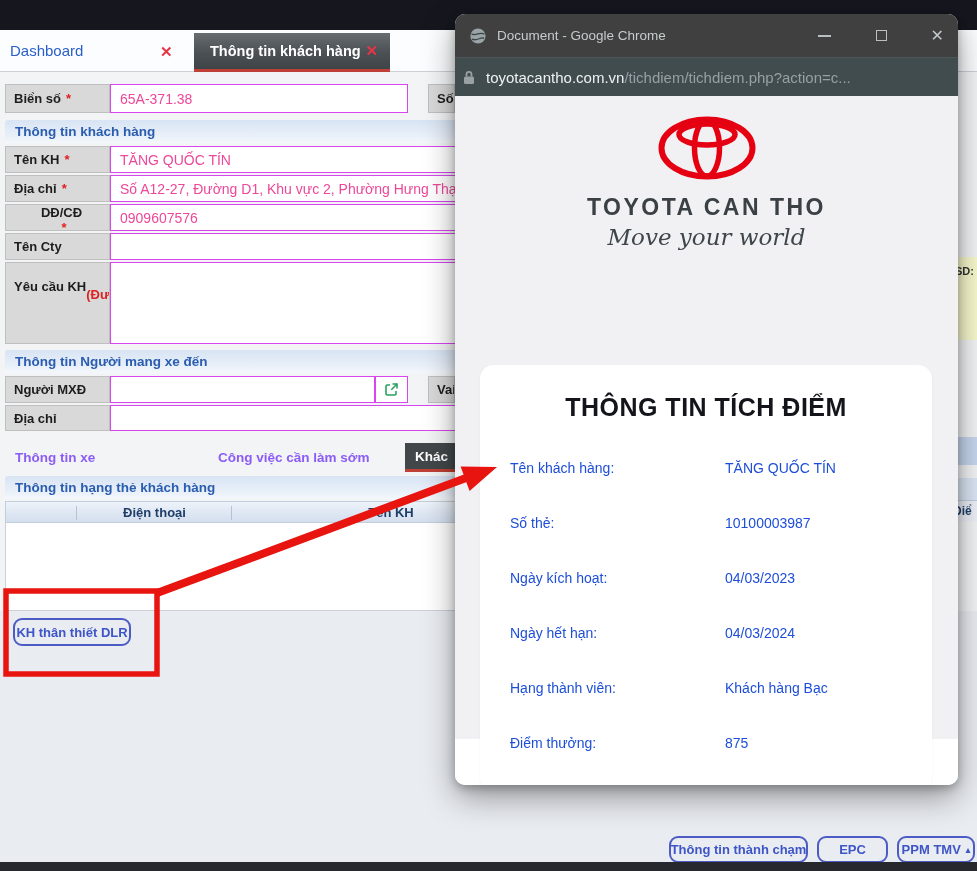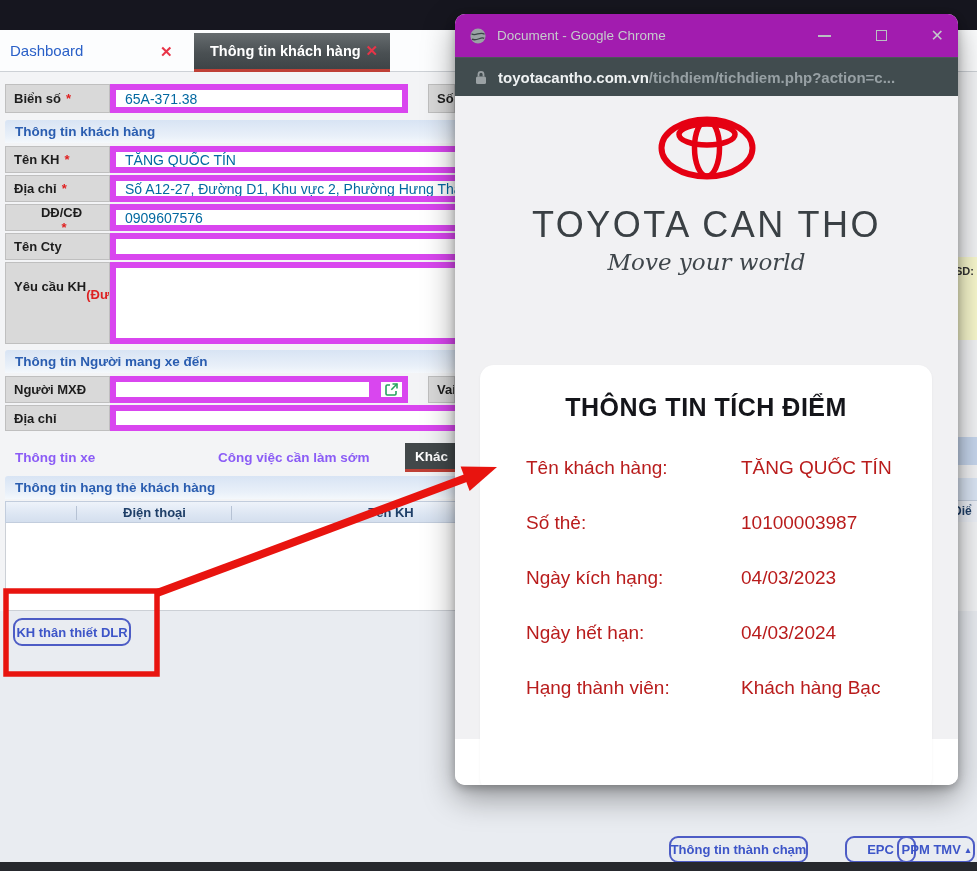--- a/index.html
+++ b/index.html
@@ -16,21 +16,21 @@
   .tab-active { left:194px; top:3px; width:196px; height:39px;
     background:linear-gradient(180deg,#666c6f 0%,#4a5053 55%,#3e4447 100%);
     border-bottom:3px solid #bf4036; display:flex; align-items:center; padding:0 12px 0 16px; }
   .tab-active .t { color:#fff; font-size:14.5px; font-weight:bold; flex:1; white-space:nowrap; }
 
   
   .form-panel { left:0; top:72px; width:977px; height:539px; background:#f3f4f6; }
   .lbl { background:#d9d9d9; border:1px solid #bfbfbf; font-size:13px; font-weight:600; color:#1d1d1d;
     display:flex; align-items:center; padding-left:8px; white-space:nowrap; overflow:hidden; }
   .req { color:#e02020; margin-left:5px; font-weight:bold; }
-  .inp { background:#fff; border:6px solid #d946ef; font-size:14px; color:#0369a1;
+  .inp { background:#fff; border:1px solid #d946ef; font-size:14px; color:#ec4899;
     display:flex; align-items:center; padding-left:9px; white-space:nowrap; overflow:hidden; }
   .sec-head { background:linear-gradient(180deg,#d8e4f4 0%,#e9f0f9 70%,#f4f8fc 100%);
     color:#2a5db0; font-size:13.5px; font-weight:bold; line-height:23px; padding-left:10px;
     border-radius:3px 3px 0 0; white-space:nowrap; overflow:hidden; }
   .lbl-tall { align-items:flex-start; flex-direction:row; justify-content:flex-start; padding-top:16px; }
   .lbl-tall .sub { color:#d22; font-weight:600; margin-top:8px; }
   .subtab { font-size:13.5px; font-weight:bold; color:#8b5cf6; line-height:29px; white-space:nowrap; }
   .subtab-active { background:#42484a; color:#fff; font-size:13.5px; font-weight:bold;
     border-bottom:3px solid #bf4036; display:flex; align-items:center; padding-left:10px; }
   .thead { background:linear-gradient(180deg,#eef3fa 0%,#dde6f3 60%,#d4dfee 100%);
@@ -46,41 +46,41 @@
   .sliver-yellow { background:#f9f9ce; border-left:1px solid #e2e2b6; font-size:11px; font-weight:bold;
     color:#333; padding:8px 0 0 1px; overflow:hidden; }
   .sliver-blue1 { background:#c7d7ee; }
   .sliver-blue2 { background:#dbe6f5; }
   .sliver-die { background:#edf1f8; border-top:1px solid #c2cddd; font-size:12px; font-weight:bold;
     color:#1f3f68; line-height:21px; overflow:hidden; }
 
   
   .popup { left:455px; top:14px; width:503px; height:771px; border-radius:10px;
     box-shadow:0 12px 32px rgba(0,0,0,.38), 0 3px 10px rgba(0,0,0,.25); z-index:10; background:#fff; }
-  .win-titlebar { left:0; top:0; width:503px; height:43px; background:#a21caf; border-radius:10px 10px 0 0;
+  .win-titlebar { left:0; top:0; width:503px; height:43px; background:#404040; border-radius:10px 10px 0 0;
     display:flex; align-items:center; padding:0 14px; }
   .win-title { color:#c5cbcc; font-size:13.5px; margin-left:10px; white-space:nowrap; }
   .win-min { width:13px; height:2px; background:#b9c0c2; margin-left:auto; margin-right:45px; }
   .win-max { width:11px; height:11px; border:1.5px solid #b9c0c2; margin-right:44px; }
   .win-close { color:#c3c9cb; font-size:16px; line-height:16px; }
   .urlbar { left:0; top:43px; width:503px; height:39px; background:#414c4f; border-top:1px solid rgba(255,255,255,.06);
-    display:flex; align-items:center; padding-left:20px;font-weight:bold; }
+    display:flex; align-items:center; padding-left:8px; }
   .url-text { margin-left:11px; font-size:15px; white-space:nowrap; overflow:hidden; }
   .url-domain { color:#eef1f2; }
   .url-path { color:#97a0a4; }
   .win-body { left:0; top:82px; width:503px; height:689px; background:#fff; border-radius:0 0 10px 10px; overflow:hidden; }
   .win-gray { left:0; top:0; width:503px; height:643px; background:#f1f1f3; }
   .logo-wrap { left:0; top:20px; width:503px; text-align:center; }
-  .brand { font-size:36px; font-weight:normal; letter-spacing:2.5px; color:#3a4044; margin-top:20px; white-space:nowrap; }
+  .brand { font-size:23px; font-weight:bold; letter-spacing:2.5px; color:#3a4044; margin-top:10px; white-space:nowrap; }
   .slogan { font-family:"DejaVu Serif", serif; font-style:italic; font-size:23px; color:#3f464b; margin-top:3px; }
   .card { left:25px; top:269px; width:452px; height:427px; background:#fff; border-radius:14px;
     box-shadow:0 1px 3px rgba(0,0,0,.05); }
   .card-title { left:0; top:28px; width:452px; text-align:center; font-size:25px; font-weight:bold;
     letter-spacing:.5px; color:#14151a; white-space:nowrap; }
-  .card-row { left:16px; width:452px; height:26px; font-size:19px; color:#b91c1c; }
+  .card-row { left:0; width:452px; height:26px; font-size:14px; color:#1d4ed8; }
   .card-row .cl { position:absolute; left:30px; top:0; line-height:26px; white-space:nowrap; }
   .card-row .cv { position:absolute; left:245px; top:0; line-height:26px; white-space:nowrap; }
 
   
   .bottom-strip { left:0; top:862px; width:977px; height:9px; background:#26282d; }
 
   
   .annot { left:0; top:0; width:977px; height:871px; z-index:60; pointer-events:none; }
 </style>
 </head>
@@ -169,21 +169,21 @@
   <div class="abs tbody" style="left:5px; top:523px; width:948px; height:88px;"></div>
 
   <div class="abs pill-btn" style="left:13px; top:618px; width:118px; height:28px;">KH thân thiết DLR</div>
 
   <div class="abs sliver-yellow" style="left:953px; top:257px; width:24px; height:83px;">SD:</div>
   <div class="abs sliver-blue1" style="left:953px; top:437px; width:24px; height:28px;"></div>
   <div class="abs sliver-blue2" style="left:953px; top:478px; width:24px; height:22px;"></div>
   <div class="abs sliver-die" style="left:953px; top:500px; width:24px; height:22px;">Điể</div>
 
   <div class="abs pill-btn" style="left:669px; top:836px; width:139px; height:27px;">Thông tin thành chạm</div>
-  <div class="abs pill-btn" style="left:817px; top:836px; width:71px; height:27px;margin-left:28px;">EPC</div>
+  <div class="abs pill-btn" style="left:817px; top:836px; width:71px; height:27px;">EPC</div>
   <div class="abs pill-btn" style="left:897px; top:836px; width:78px; height:27px;">
     <span>PPM TMV</span>
     <span style="font-size:9px; margin-left:5px;">▴</span>
   </div>
   <div class="abs bottom-strip"></div>
 
   <div class="abs popup">
     <div class="abs win-titlebar">
       <svg width="18" height="18" viewBox="0 0 18 18">
         <circle cx="9" cy="9" r="7.6" fill="#9aa3a5"></circle>
@@ -219,30 +219,34 @@
         <div class="abs card-title">THÔNG TIN TÍCH ĐIỂM</div>
         <div class="abs card-row" style="top:90px;">
           <span class="cl">Tên khách hàng:</span>
           <span class="cv">TĂNG QUỐC TÍN</span>
         </div>
         <div class="abs card-row" style="top:145px;">
           <span class="cl">Số thẻ:</span>
           <span class="cv">10100003987</span>
         </div>
         <div class="abs card-row" style="top:200px;">
-          <span class="cl">Ngày kích hạng:</span>
+          <span class="cl">Ngày kích hoạt:</span>
           <span class="cv">04/03/2023</span>
         </div>
         <div class="abs card-row" style="top:255px;">
           <span class="cl">Ngày hết hạn:</span>
           <span class="cv">04/03/2024</span>
         </div>
         <div class="abs card-row" style="top:310px;">
           <span class="cl">Hạng thành viên:</span>
           <span class="cv">Khách hàng Bạc</span>
+        </div>
+        <div class="abs card-row" style="top:365px;">
+          <span class="cl">Điểm thưởng:</span>
+          <span class="cv">875</span>
         </div>
       </div>
     </div>
   </div>
 
   <svg class="abs annot" width="977" height="871" viewBox="0 0 977 871">
     <rect x="6" y="591" width="151" height="83" fill="none" stroke="#e8140f" stroke-width="5.5"></rect>
     <line x1="157" y1="593" x2="466" y2="478" stroke="#e8140f" stroke-width="8"></line>
     <polygon points="497,467 469.6,491 460.6,466.6" fill="#e8140f"></polygon>
   </svg>

